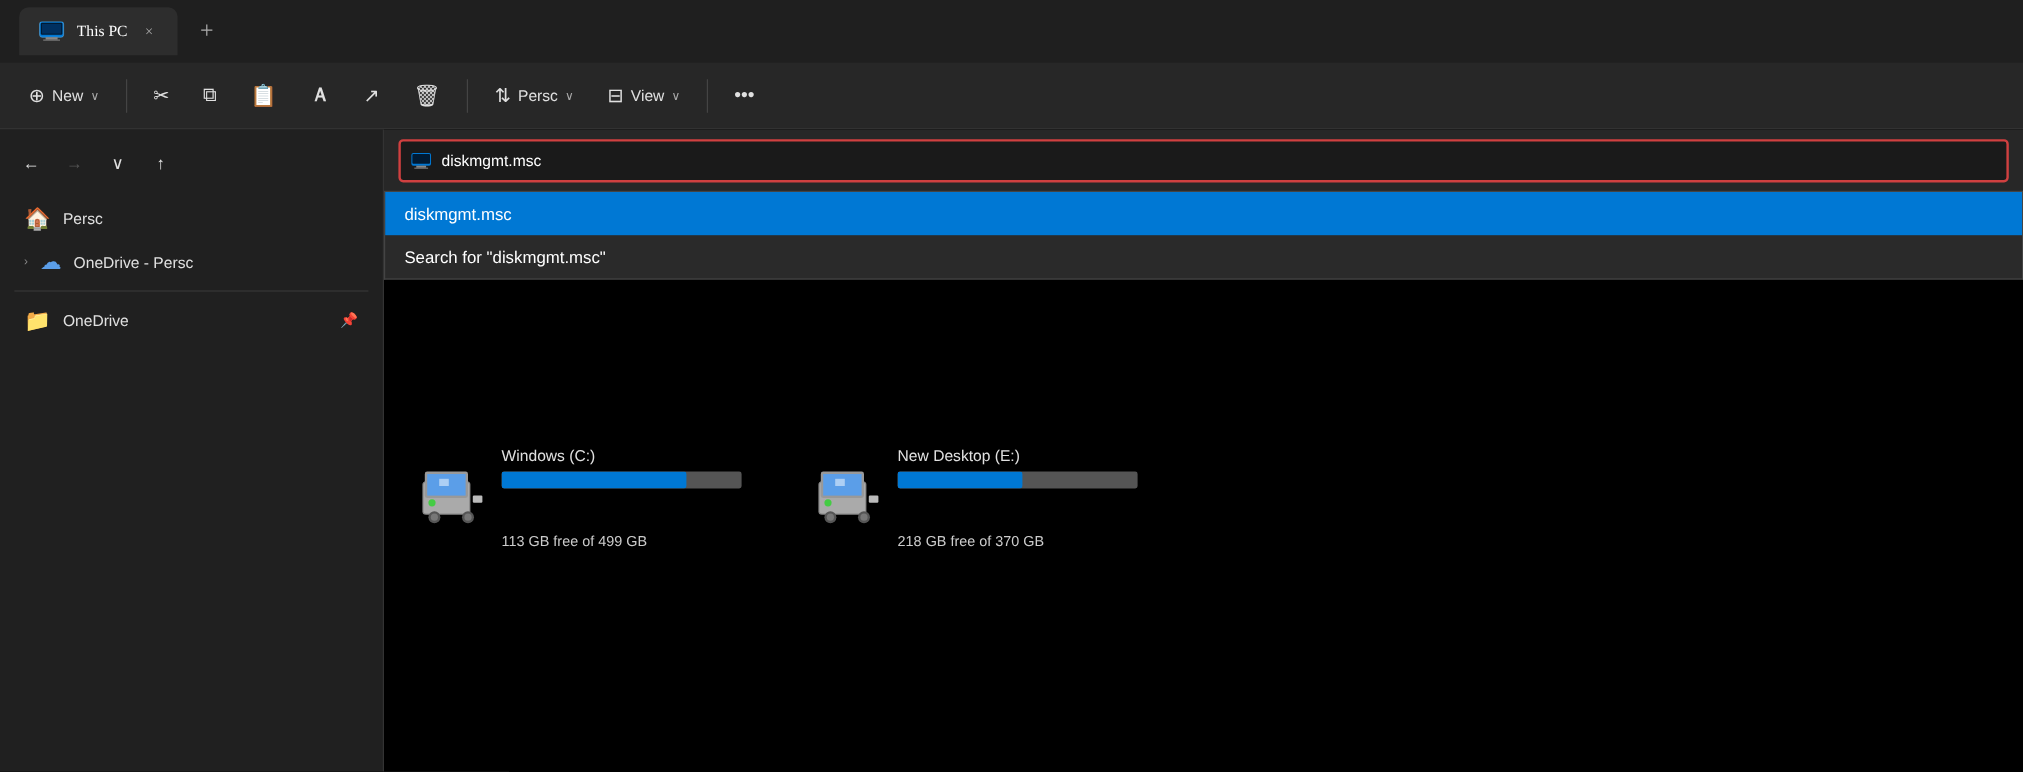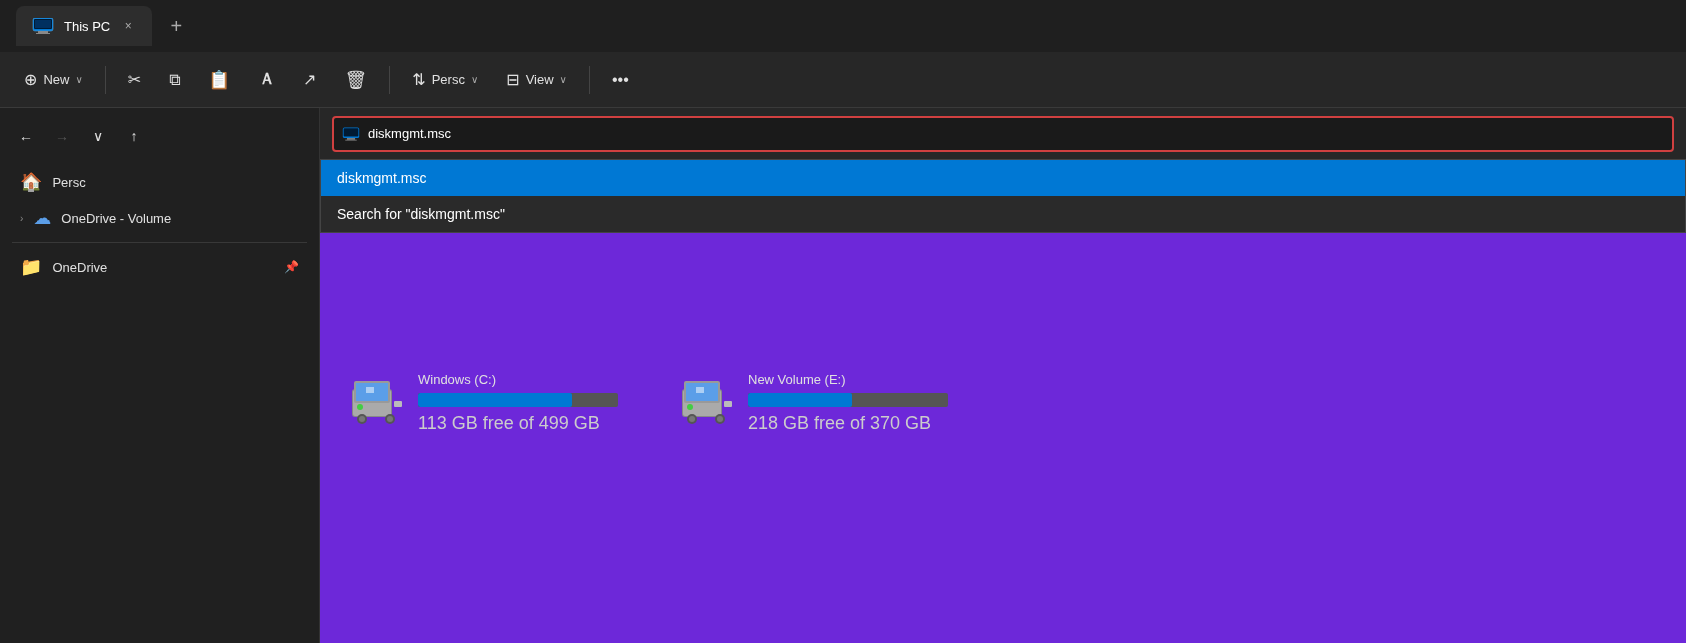--- a/index.html
+++ b/index.html
@@ -13,20 +13,21 @@
     }
 
     
     .title-bar {
       background: #1f1f1f;
       height: 52px;
       display: flex;
       align-items: center;
       padding: 0 16px;
       gap: 8px;
+      font-family: Liberation Serif, serif;
     }
     .tab-active {
       background: #2d2d2d;
       border-radius: 8px 8px 0 0;
       padding: 8px 16px;
       display: flex;
       align-items: center;
       gap: 10px;
       height: 40px;
     }
@@ -151,21 +152,21 @@
 
     .sidebar-pin {
       font-size: 12px;
       color: #888;
       margin-left: auto;
     }
 
     
     .content {
       flex: 1;
-      background: #6d28d9;
+      background: #000000;
       position: relative;
       padding: 16px;
       display: flex;
       flex-wrap: wrap;
       gap: 24px;
       align-content: flex-start;
     }
 
     
     .address-bar-container {
@@ -262,22 +263,23 @@
       background: #555;
       border-radius: 2px;
       overflow: hidden;
     }
     .drive-bar-fill {
       height: 100%;
       background: #0078d4;
       border-radius: 2px;
     }
     .drive-free {
-      font-size: 18px;
+      font-size: 12px;
       color: #ccc;
+      margin-top: 31px;
     }
 
     
     .monitor-icon-svg {
       width: 22px;
       height: 16px;
       display: inline-block;
     }
   </style>
 </head>
@@ -353,21 +355,21 @@
     </div>
 
     <div class="sidebar-item">
       <span class="icon" style="color:#e8943a">🏠</span>
       <span>Persc</span>
     </div>
 
     <div class="sidebar-item">
       <span class="sidebar-item-arrow">›</span>
       <span class="icon" style="color:#5b9ee8">☁</span>
-      <span>OneDrive - Volume</span>
+      <span>OneDrive - Persc</span>
     </div>
 
     <div class="sidebar-divider"></div>
 
     <div class="sidebar-item">
       <span class="icon" style="color:#5b9ee8">📁</span>
       <span>OneDrive</span>
       <span class="sidebar-pin">📌</span>
     </div>
   </div>
@@ -442,21 +444,21 @@
               <rect x="22" y="12" width="8" height="6" fill="#fff" opacity="0.5"></rect>
               <circle cx="18" cy="44" r="5" fill="#555"></circle>
               <circle cx="18" cy="44" r="3" fill="#777"></circle>
               <circle cx="46" cy="44" r="5" fill="#555"></circle>
               <circle cx="46" cy="44" r="3" fill="#777"></circle>
               <circle cx="16" cy="32" r="3" fill="#44cc44"></circle>
               <rect x="50" y="26" width="8" height="6" rx="1" fill="#bbb"></rect>
             </svg>
           </div>
           <div class="drive-details">
-            <span class="drive-name">New Volume (E:)</span>
+            <span class="drive-name">New Desktop (E:)</span>
             <div class="drive-bar-bg">
               <div class="drive-bar-fill" style="width:52%"></div>
             </div>
             <span class="drive-free">218 GB free of 370 GB</span>
           </div>
         </div>
       </div>
     </div>
 
   </div>

